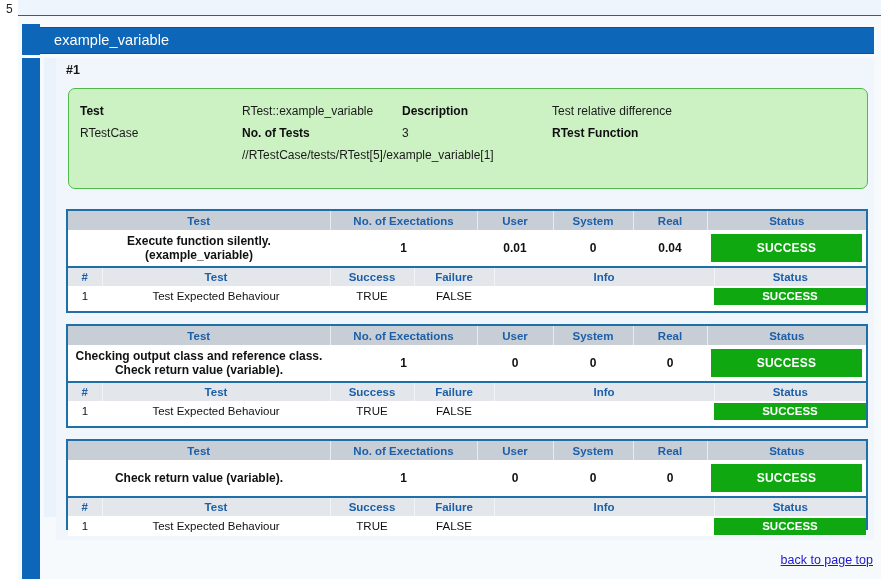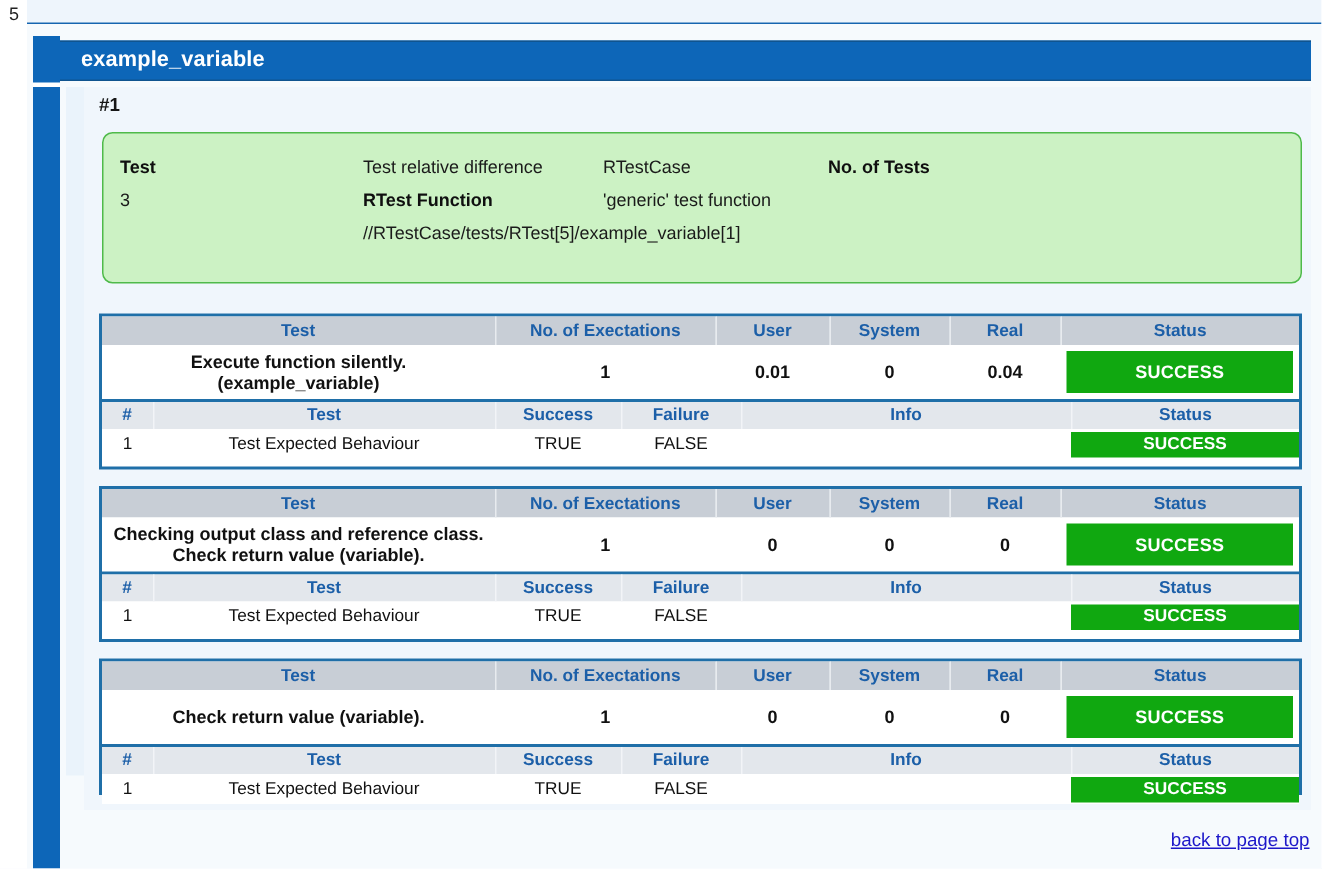--- a/index.html
+++ b/index.html
@@ -80,21 +80,21 @@
     background: #0d66b8;
     border-top: 1px solid #10548f;
     border-bottom: 1px solid #10548f;
     box-sizing: border-box;
   }
   .titlebar .title-text {
     position: absolute;
     left: 14px;
     top: 4px;
     font-size: 14.5px;
-    font-weight: bold;
+    font-weight: normal;
     color: #ffffff;
     letter-spacing: 0.1px;
   }
 
   
   .subcol {
     position: absolute;
     left: 44px;
     top: 58px;
     width: 26px;
@@ -284,28 +284,29 @@
   </div>
 
   <div class="subcol"></div>
   <div class="panel"></div>
 
   <div class="run-label">#1</div>
 
   <div class="summary">
     <div class="summary-grid">
       <div class="k">Test</div>
+      <div class="v">RTest::example_variable</div>
+      <div class="k">Description</div>
       <div class="v">Test relative difference</div>
 
       <div class="v">RTestCase</div>
       <div class="k">No. of Tests</div>
       <div class="v">3</div>
 
       <div class="k">RTest Function</div>
-      <div class="v">'generic' test function</div>
 
       <div class="v wide">//RTestCase/tests/RTest[5]/example_variable[1]</div>
     </div>
   </div>
 
   <div class="block block-1">
     <table class="outer-tbl">
       <colgroup>
         <col style="width:262px">
           <col style="width:147px">

